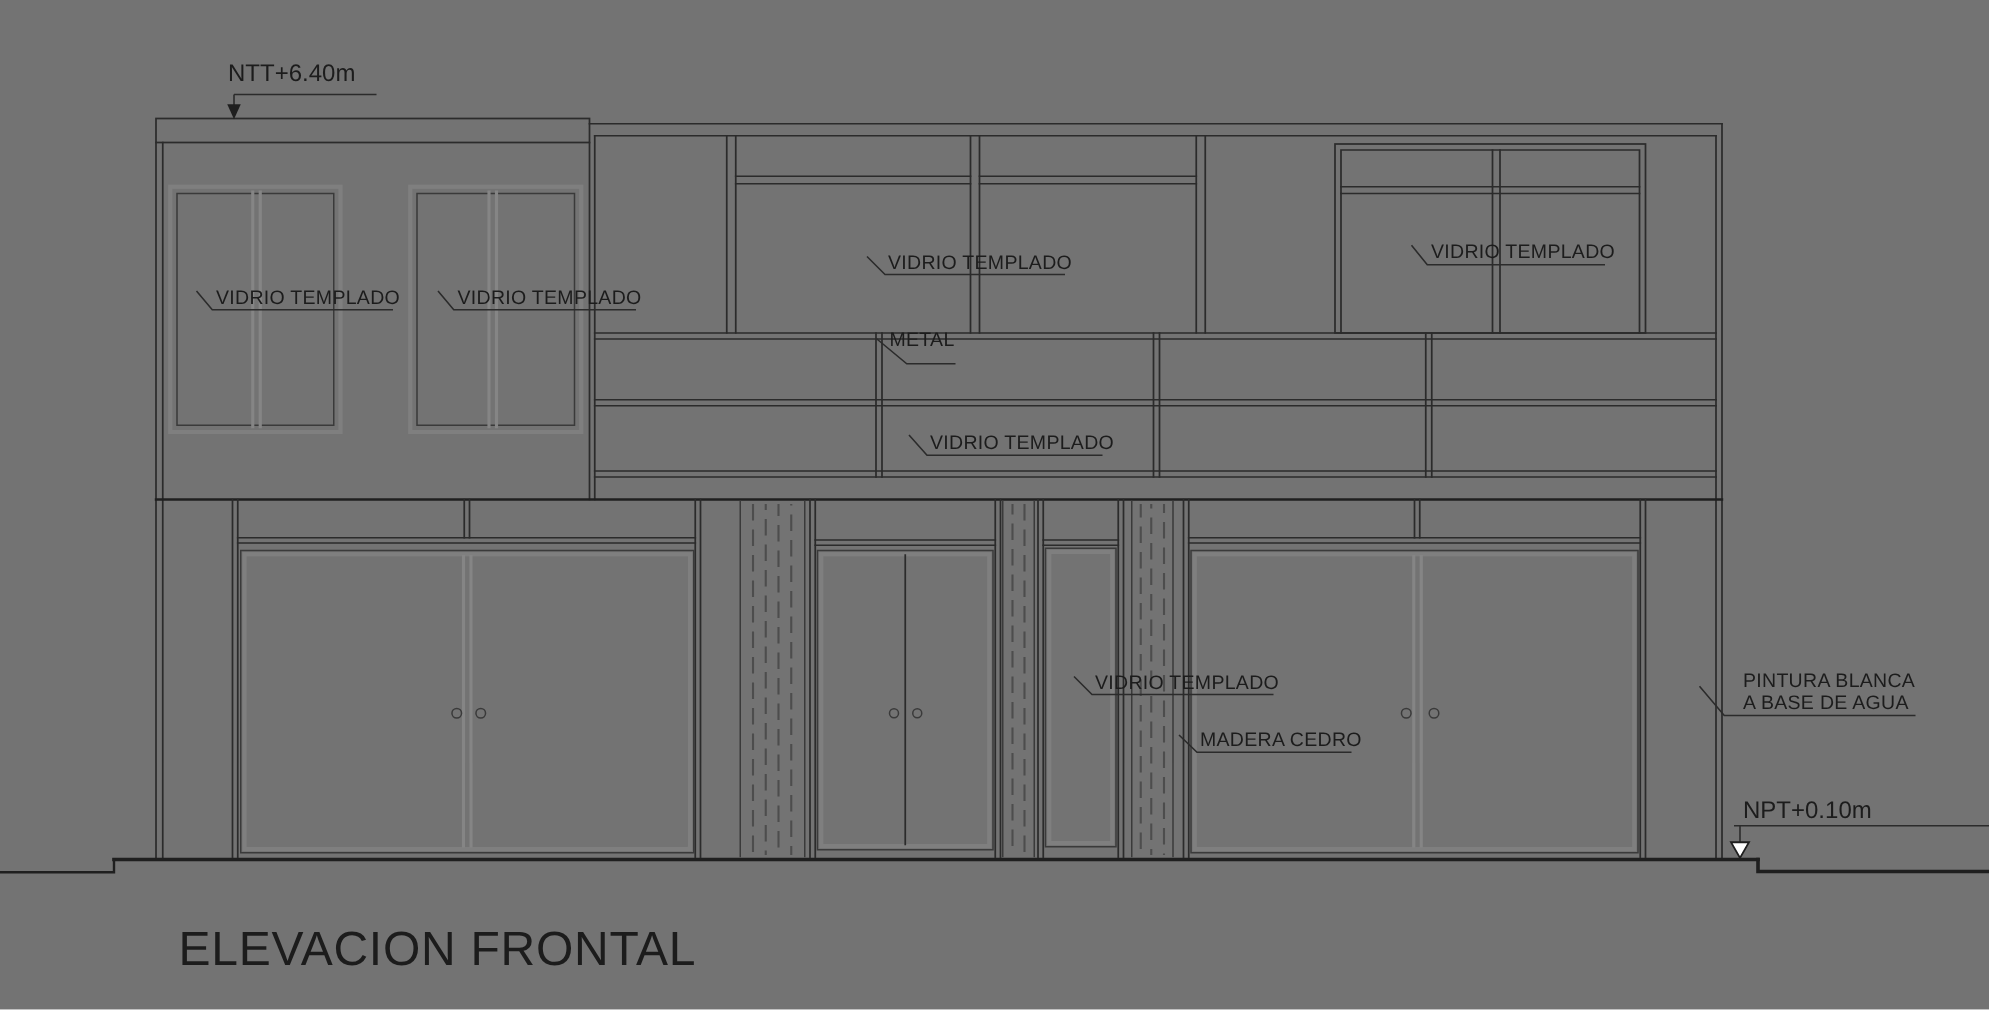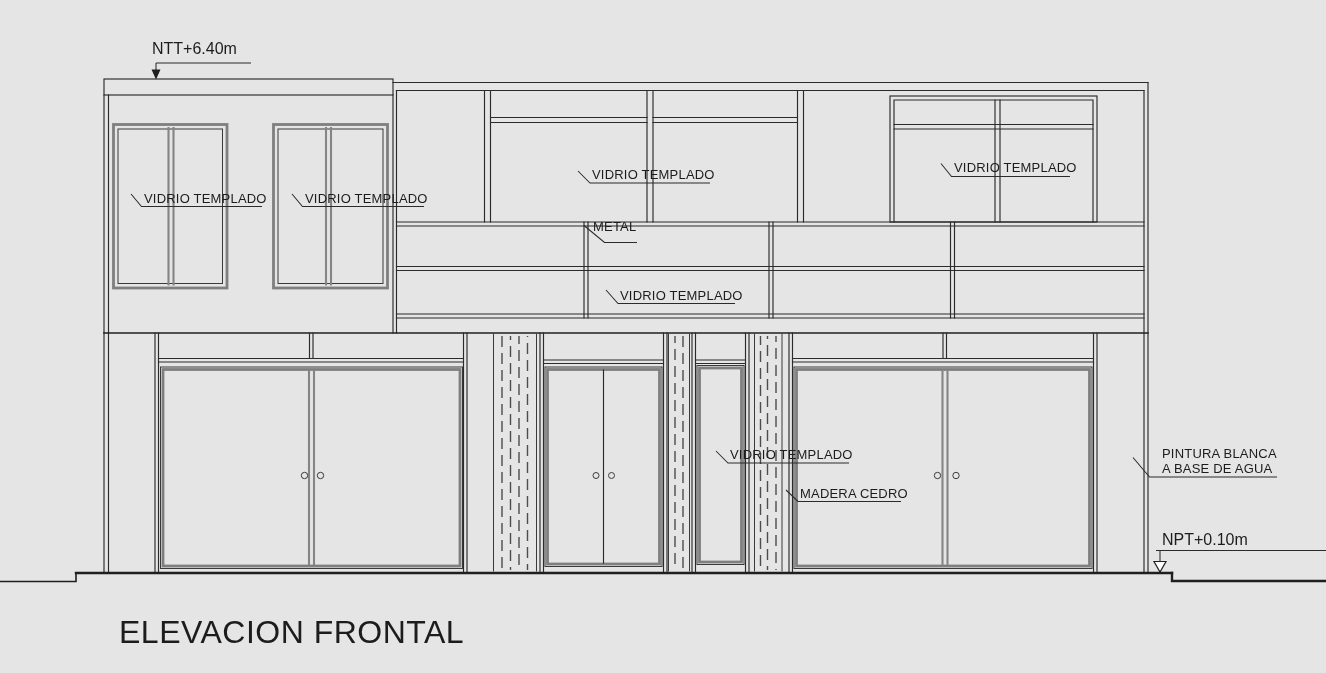--- a/index.html
+++ b/index.html
@@ -1,16 +1,16 @@
 <!DOCTYPE html>
 <html><head>
 <meta charset="utf-8">
 <style>
   html,body{margin:0;padding:0;background:#ffffff;}
-  .page{position:relative;width:1326px;height:673px;background:#e5e5e5;overflow:hidden;
+  .page{position:relative;width:1326px;height:673px;background:#737373;overflow:hidden;
         font-family:"Liberation Sans", sans-serif;}
   svg{display:block;}
   .ln  {stroke:#2b2b2b;stroke-width:1.15;fill:none;stroke-linecap:square;}
   .lnT {stroke:#1f1f1f;stroke-width:1.6;fill:none;stroke-linecap:square;}
   .lnG {stroke:#1f1f1f;stroke-width:2.4;fill:none;stroke-linecap:square;}
   .gray{stroke:#7f7f7f;stroke-width:2.8;fill:none;}
   .gray2{stroke:#858585;stroke-width:2.1;fill:none;}
   .thin{stroke:#3a3a3a;stroke-width:1;fill:none;}
   .dash{stroke:#4d4d4d;stroke-width:1.4;fill:none;stroke-dasharray:11 6;}
   .ldr {stroke:#2b2b2b;stroke-width:1.05;fill:none;}

